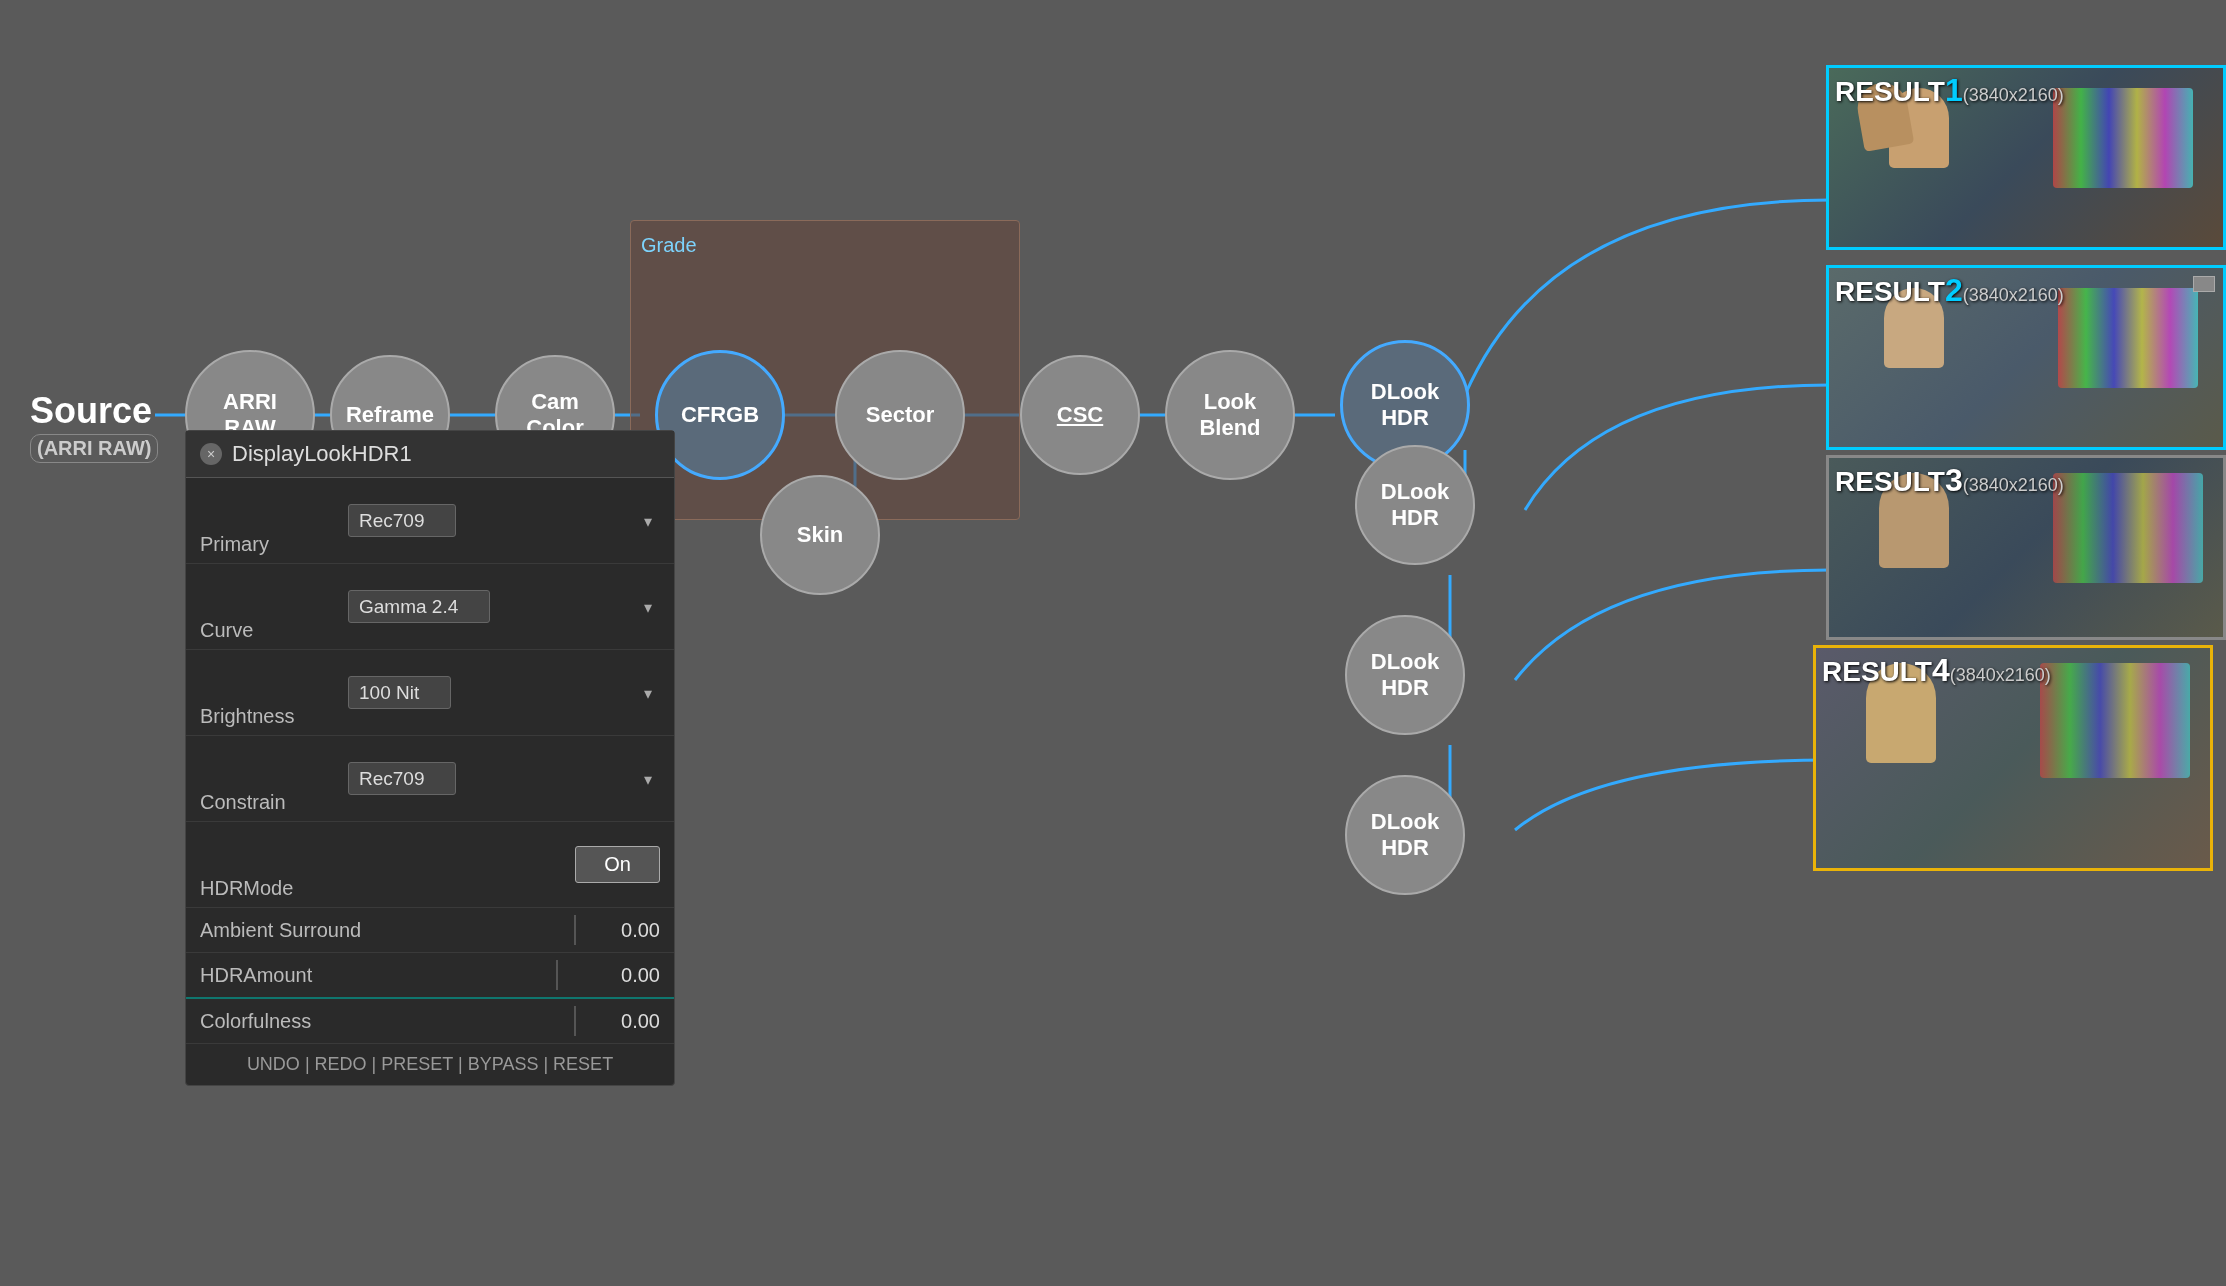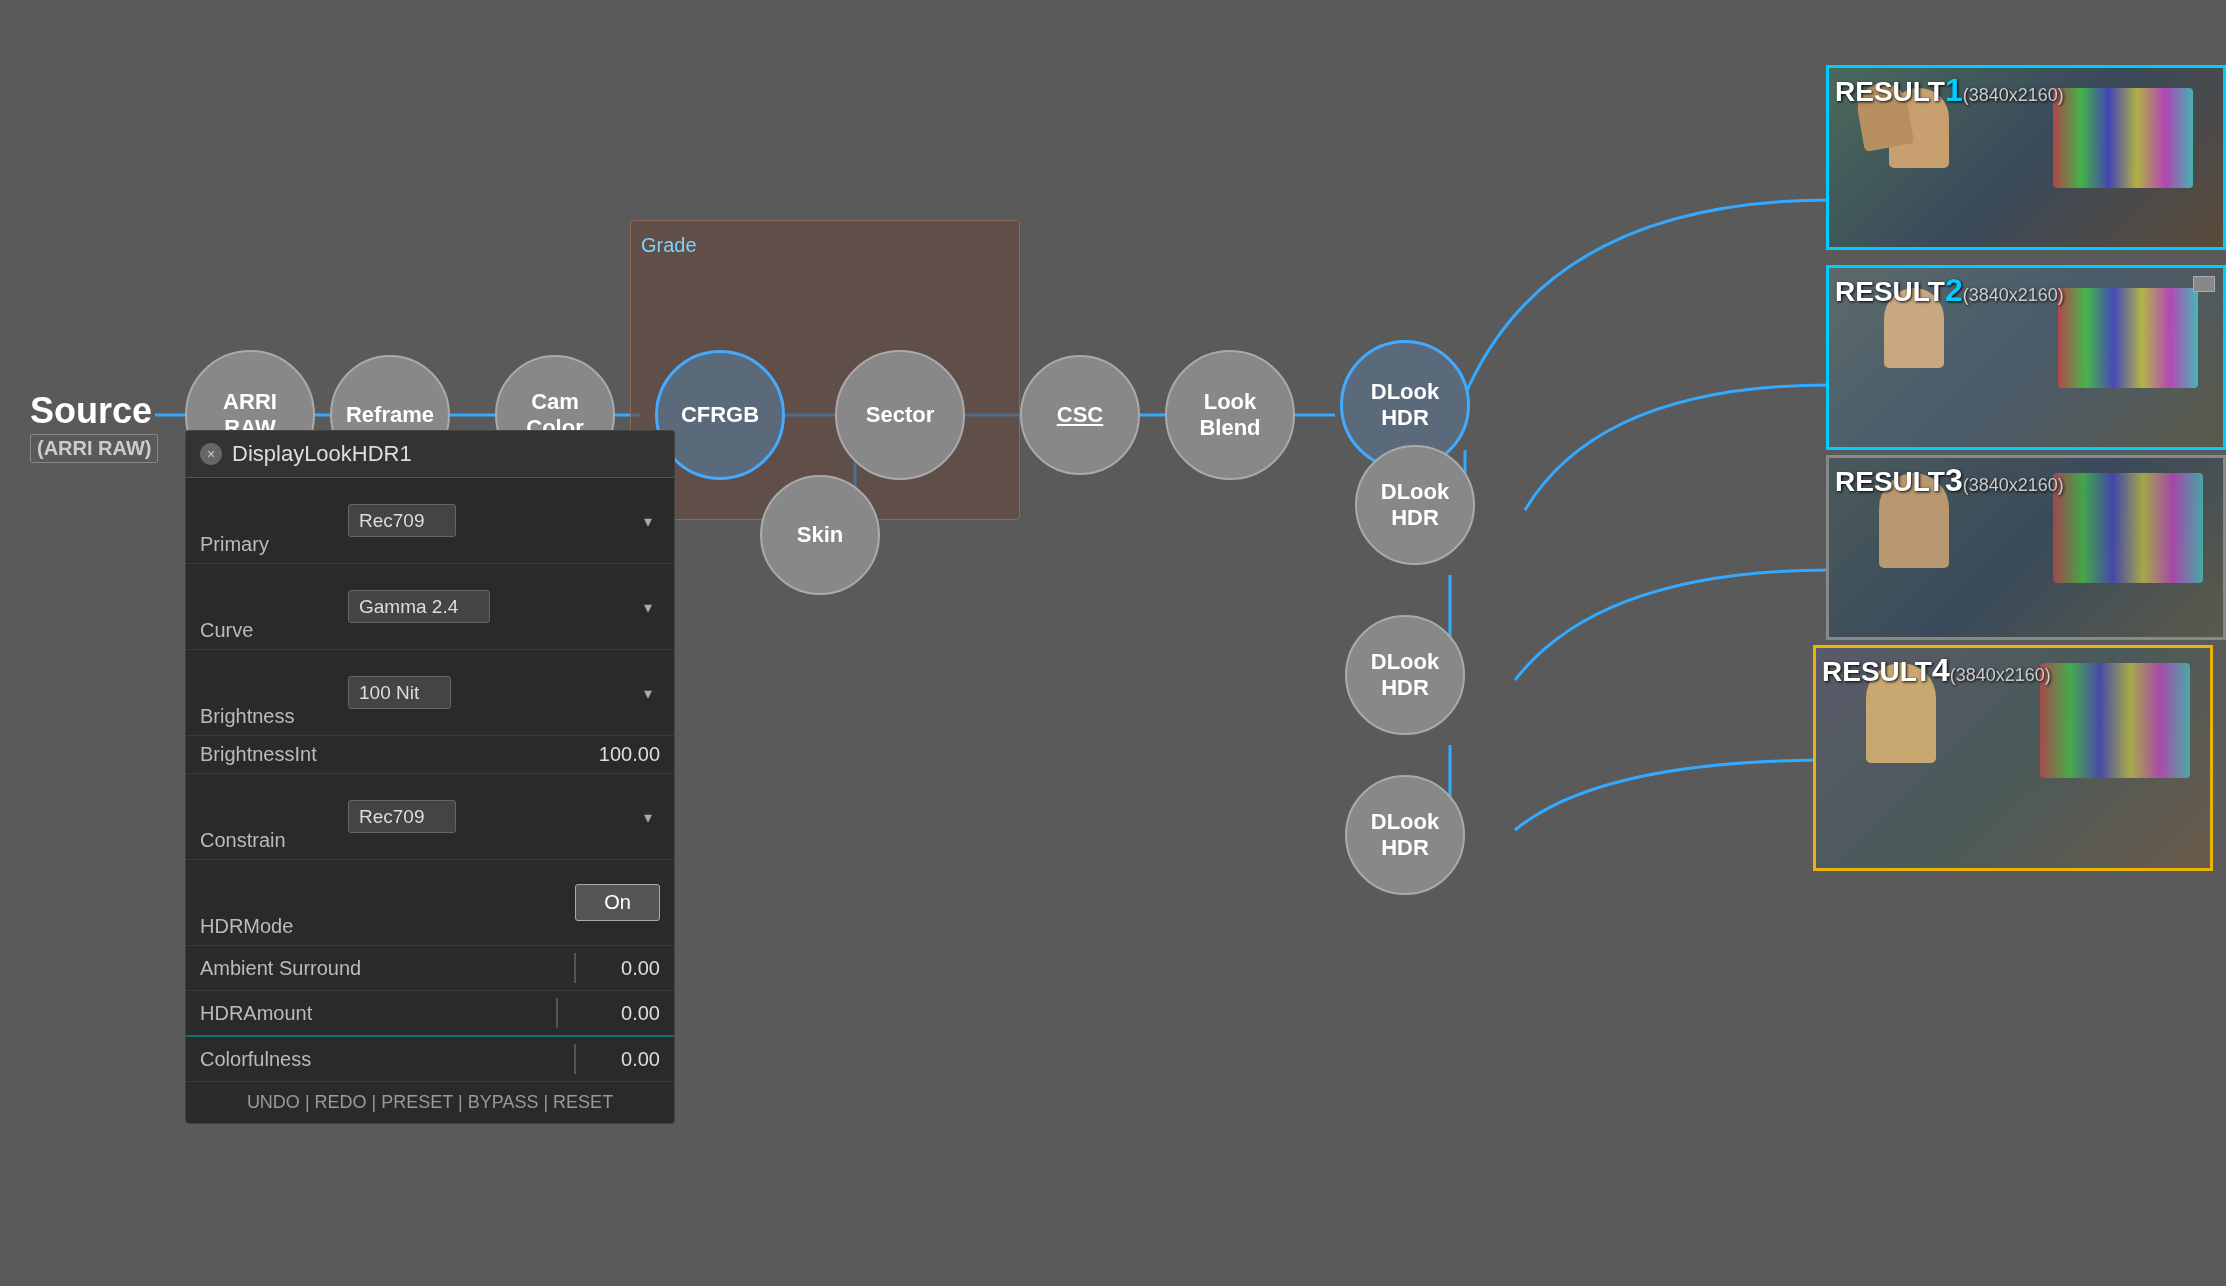--- a/index.html
+++ b/index.html
@@ -210,21 +210,21 @@
     .source-node .source-title {
       font-size: 36px;
       font-weight: 900;
     }
 
     .source-node .source-sub {
       font-size: 20px;
       color: #ccc;
       border: 1px solid #888;
       padding: 2px 6px;
-      border-radius: 2px;
+      border-radius: 10px;
       display: inline-block;
       margin-top: 2px;
     }
   </style>
 </head>
 <body>
 
 <div class="canvas-area">
 
   <svg class="connections-svg">
@@ -344,24 +344,20 @@
 
     <div class="panel-row">
       <span class="panel-row-label">Brightness</span>
       <div class="dropdown-wrap">
         <select class="dropdown">
           <option>100 Nit</option>
         </select>
       </div>
     </div>
 
-    <div class="panel-input-row" style="border-bottom:1px solid #3a3a3a;">
-      <span class="panel-input-label">BrightnessInt</span>
-      <span class="panel-input-val">100.00</span>
-    </div>
 
     <div class="panel-row">
       <span class="panel-row-label">Constrain</span>
       <div class="dropdown-wrap">
         <select class="dropdown">
           <option>Rec709</option>
         </select>
       </div>
     </div>
 

